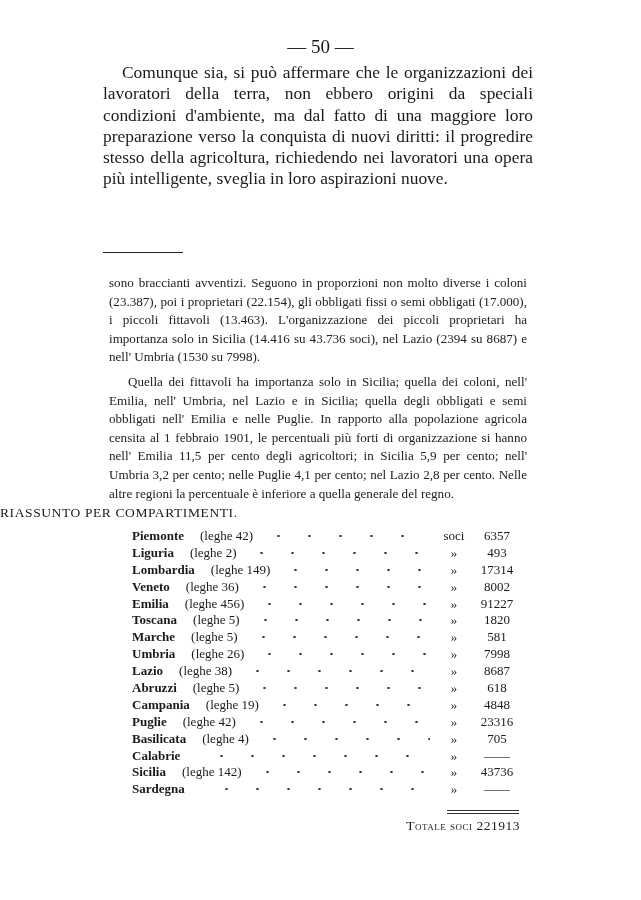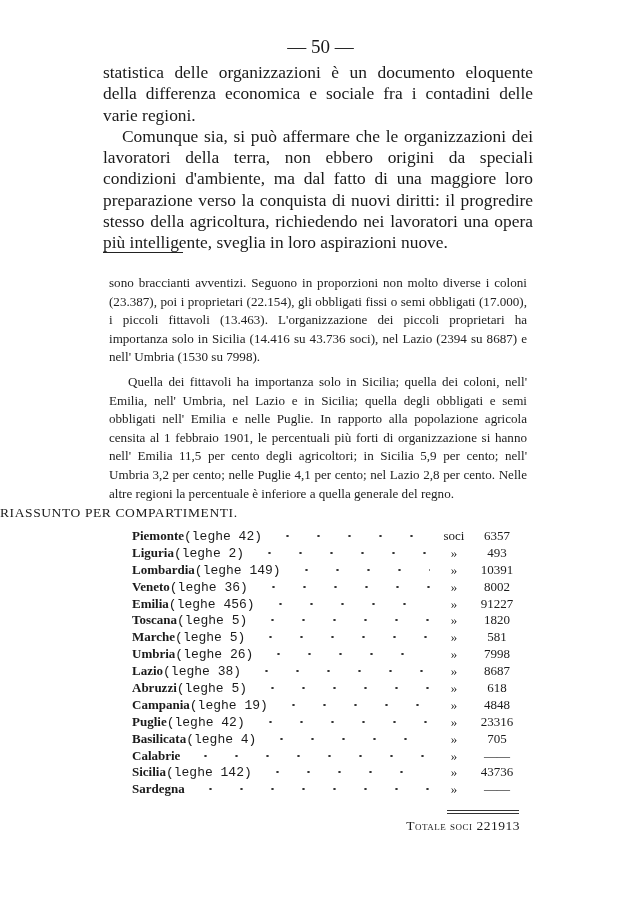--- a/index.html
+++ b/index.html
@@ -49,21 +49,21 @@
     .summary-table {
       position: absolute; top: 528px; left: 132px; width: 390px;
       font-family: "Liberation Serif", serif;
       font-size: 13px;
     }
     .row {
       display: flex; align-items: baseline;
       height: 16.9px;
     }
     .region { font-weight: bold; }
-    .leghe { margin-left: 0; font-family: Liberation Mono, monospace; }
+    .leghe { margin-left: 16px; }
     .dots {
       flex: 1;
       position: relative;
       height: 10px;
       margin: 0 6px;
       background-image: radial-gradient(circle, #333 1px, transparent 1.3px);
       background-size: 31px 6px;
       background-position: 4px 3px;
       background-repeat: repeat-x;
     }
@@ -83,21 +83,20 @@
       letter-spacing: 0.5px;
     }
     .total .sc { font-variant: small-caps; }
   </style>
 </head>
 <body>
 
 <div class="page-number">— 50 —</div>
 
 <div class="main-text">
-  <p>statistica delle organizzazioni è un documento eloquente della differenza economica e sociale fra i contadini delle varie regioni.</p>
   <p class="indent">Comunque sia, si può affermare che le organizzazioni dei lavoratori della terra, non ebbero origini da speciali condizioni d'ambiente, ma dal fatto di una maggiore loro preparazione verso la conquista di nuovi diritti: il progredire stesso della agricoltura, richiedendo nei lavoratori una opera più intelligente, sveglia in loro aspirazioni nuove.</p>
 </div>
 
 <div class="footnote-rule"></div>
 
 <div class="footnote">
   <p>sono braccianti avventizi. Seguono in proporzioni non molto diverse i coloni (23.387), poi i proprietari (22.154), gli obbligati fissi o semi obbligati (17.000), i piccoli fittavoli (13.463). L'organizzazione dei piccoli proprietari ha importanza solo in Sicilia (14.416 su 43.736 soci), nel Lazio (2394 su 8687) e nell' Umbria (1530 su 7998).</p>
   <p class="indent">Quella dei fittavoli ha importanza solo in Sicilia; quella dei coloni, nell' Emilia, nell' Umbria, nel Lazio e in Sicilia; quella degli obbligati e semi obbligati nell' Emilia e nelle Puglie. In rapporto alla popolazione agricola censita al 1 febbraio 1901, le percentuali più forti di organizzazione si hanno nell' Emilia 11,5 per cento degli agricoltori; in Sicilia 5,9 per cento; nell' Umbria 3,2 per cento; nelle Puglie 4,1 per cento; nel Lazio 2,8 per cento. Nelle altre regioni la percentuale è inferiore a quella generale del regno.</p>
 </div>
 
@@ -116,21 +115,21 @@
     <span class="leghe">(leghe 2)</span>
     <span class="dots"></span>
     <span class="unit">»</span>
     <span class="value">493</span>
   </div>
   <div class="row">
     <span class="region">Lombardia</span>
     <span class="leghe">(leghe 149)</span>
     <span class="dots"></span>
     <span class="unit">»</span>
-    <span class="value">10391</span>
+    <span class="value">17314</span>
   </div>
   <div class="row">
     <span class="region">Veneto</span>
     <span class="leghe">(leghe 36)</span>
     <span class="dots"></span>
     <span class="unit">»</span>
     <span class="value">8002</span>
   </div>
   <div class="row">
     <span class="region">Emilia</span>

